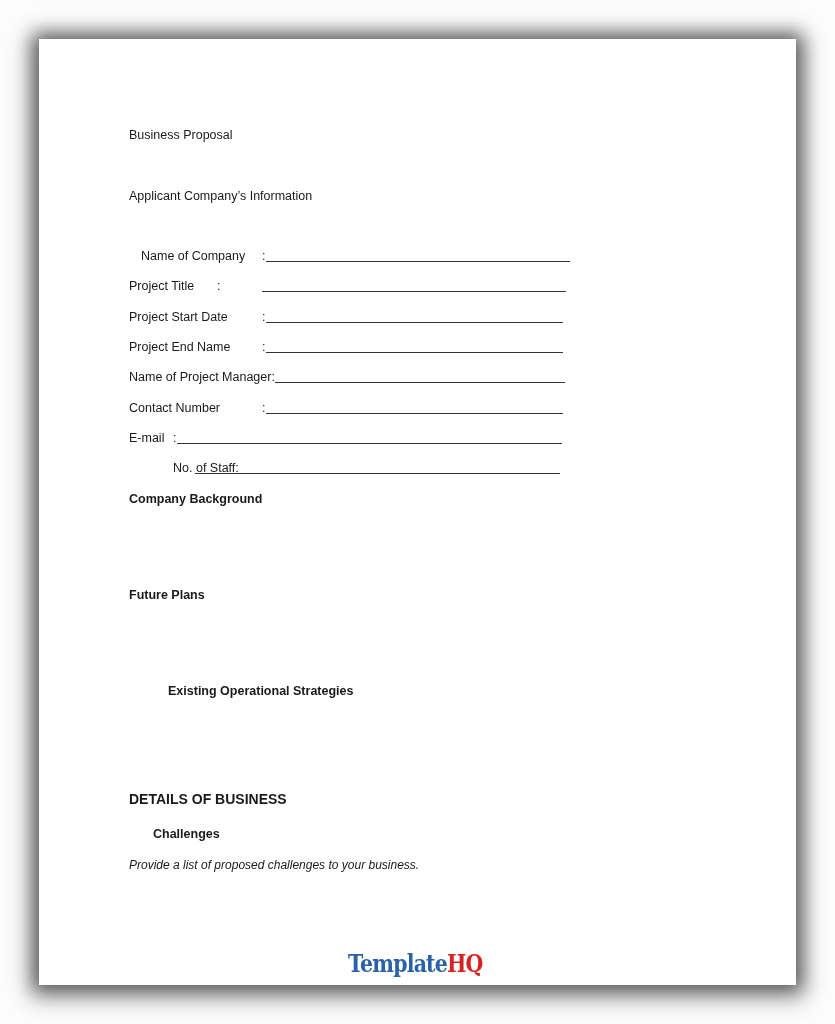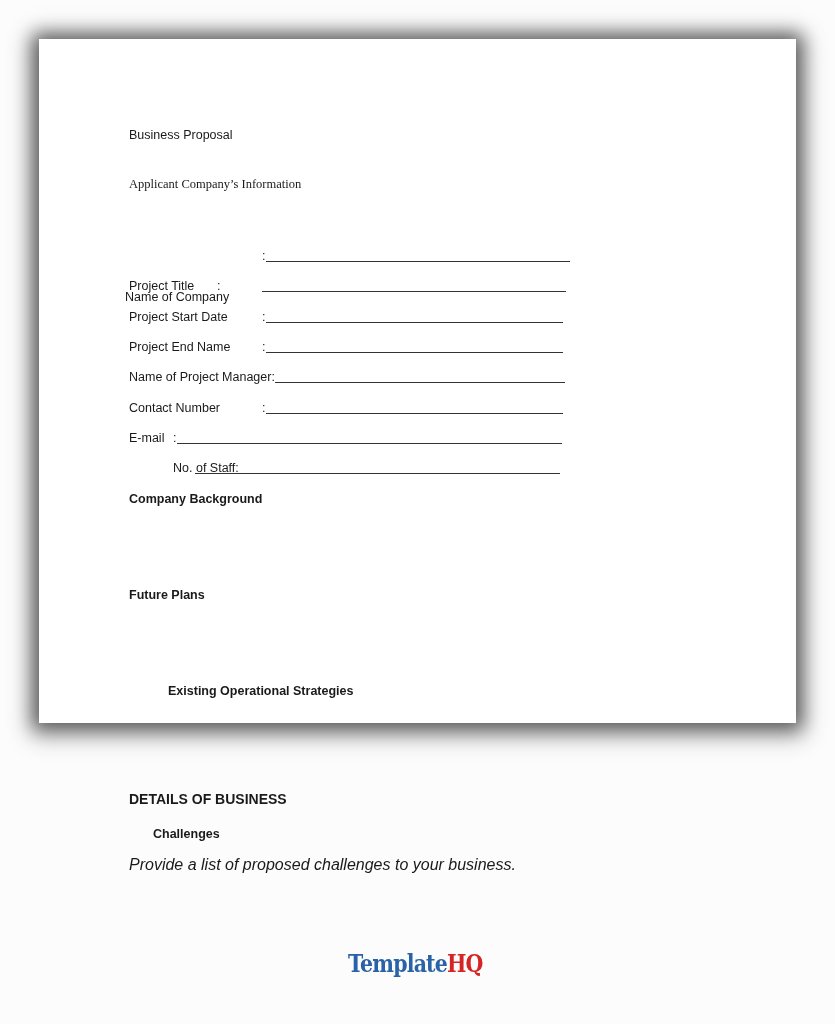--- a/index.html
+++ b/index.html
@@ -13,33 +13,33 @@
   body {
     position: relative;
     font-family: "Liberation Sans", "DejaVu Sans", sans-serif;
     color: #1a1a1a;
   }
   .page {
     position: absolute;
     left: 39px;
     top: 39px;
     width: 757px;
-    height: 684px;
+    height: 946px;
     background: #ffffff;
     box-shadow: 0 0 18px 6px rgba(0,0,0,0.55), 0 6px 22px 8px rgba(0,0,0,0.25);
   }
   .txt {
     position: absolute;
     white-space: nowrap;
     font-size: 12.5px;
     line-height: 14px;
   }
   .bold { font-weight: bold; }
   .big { font-size: 14px; font-weight: bold; line-height: 18px; }
-  .ital { font-style: italic; font-size: 16px; }
+  .ital { font-style: italic; font-size: 12px; }
   .colon {
     position: absolute;
     font-size: 12.5px;
     line-height: 14px;
   }
   .uline {
     position: absolute;
     height: 0;
     border-top: 1px solid #333;
   }
@@ -57,24 +57,24 @@
   }
   .logo .a { color: #2a62a8; }
   .logo .b { color: #d62424; }
 </style>
 </head>
 <body>
 
 <div class="page">
 
   <div class="txt" style="left:90px; top:89px;">Business Proposal</div>
-  <div class="txt" style="left:90px; top:138px;font-family:Liberation Serif, serif;">Applicant Company’s Information</div>
+  <div class="txt" style="left:90px; top:150px;">Applicant Company’s Information</div>
 
   <div>
-    <div class="txt" style="left:86px; top:210px;margin-top:41px;">Name of Company</div>
+    <div class="txt" style="left:102px; top:210px;">Name of Company</div>
     <div class="colon" style="left:223px; top:210px;">:</div>
     <div class="uline" style="left:227px; top:222px; width:304px;"></div>
   </div>
 
   <div>
     <div class="txt" style="left:90px; top:240px;">Project Title</div>
     <div class="colon" style="left:178px; top:240px;">:</div>
     <div class="uline" style="left:223px; top:252px; width:304px;"></div>
   </div>
 

